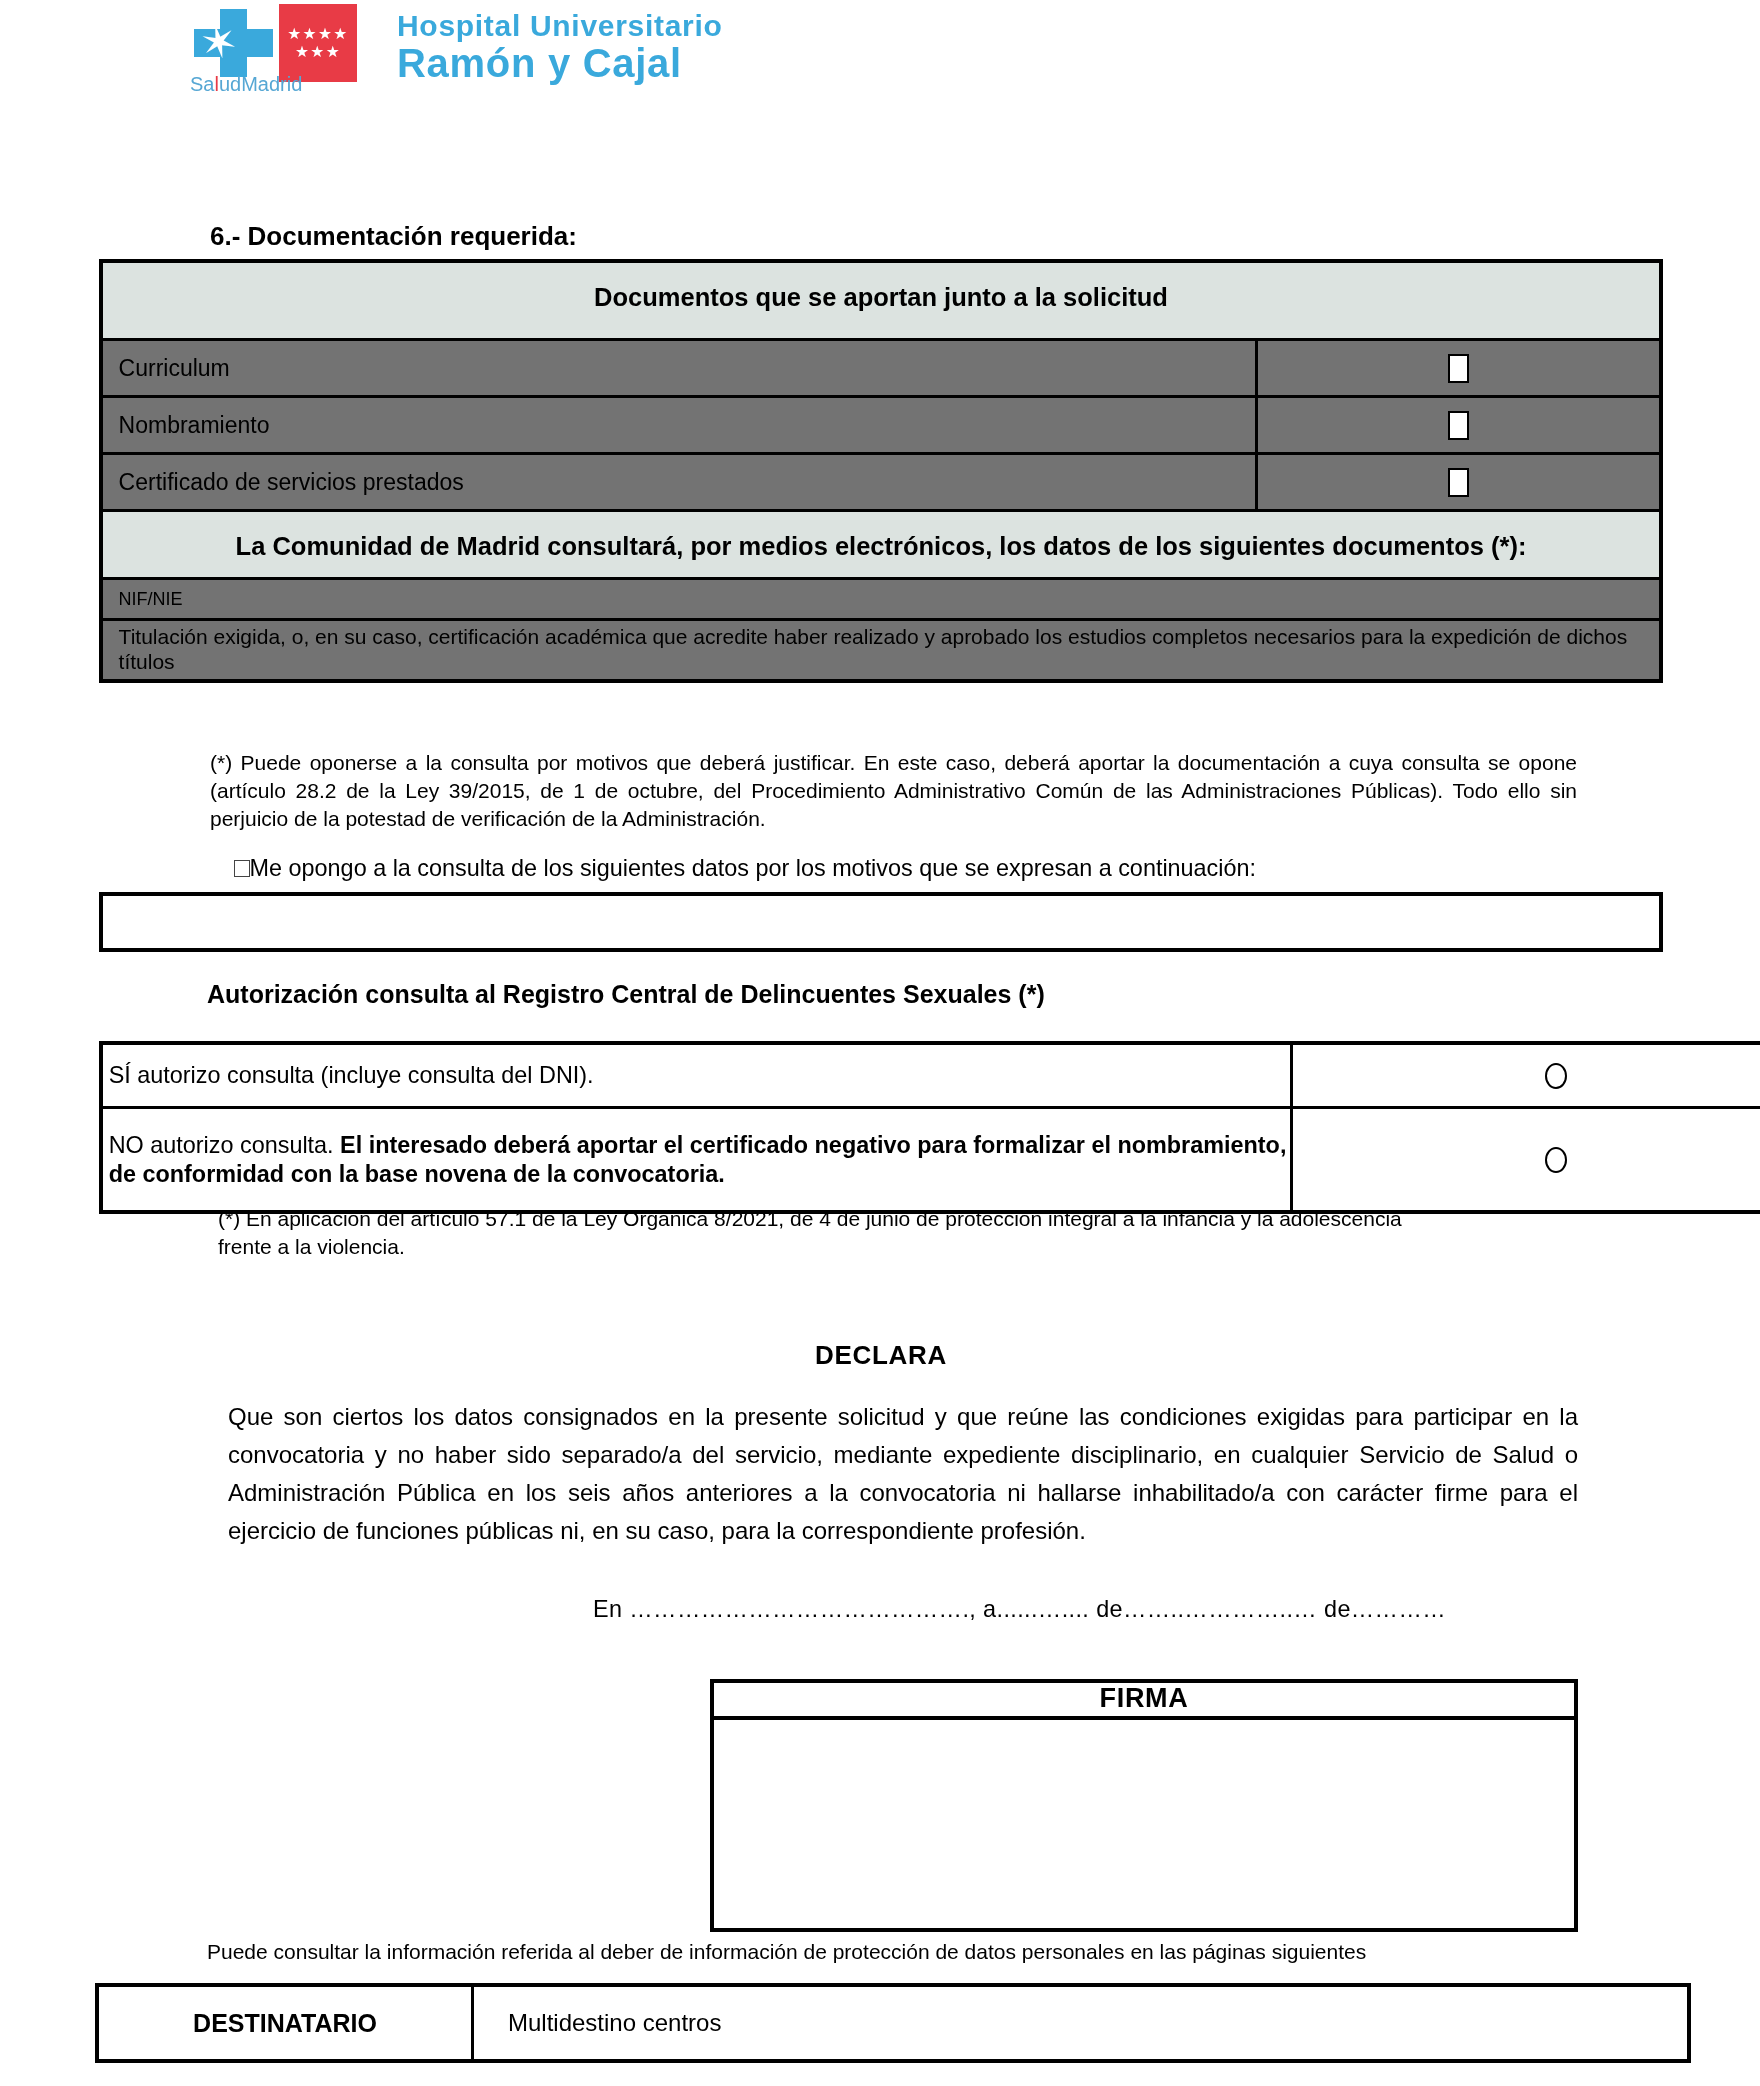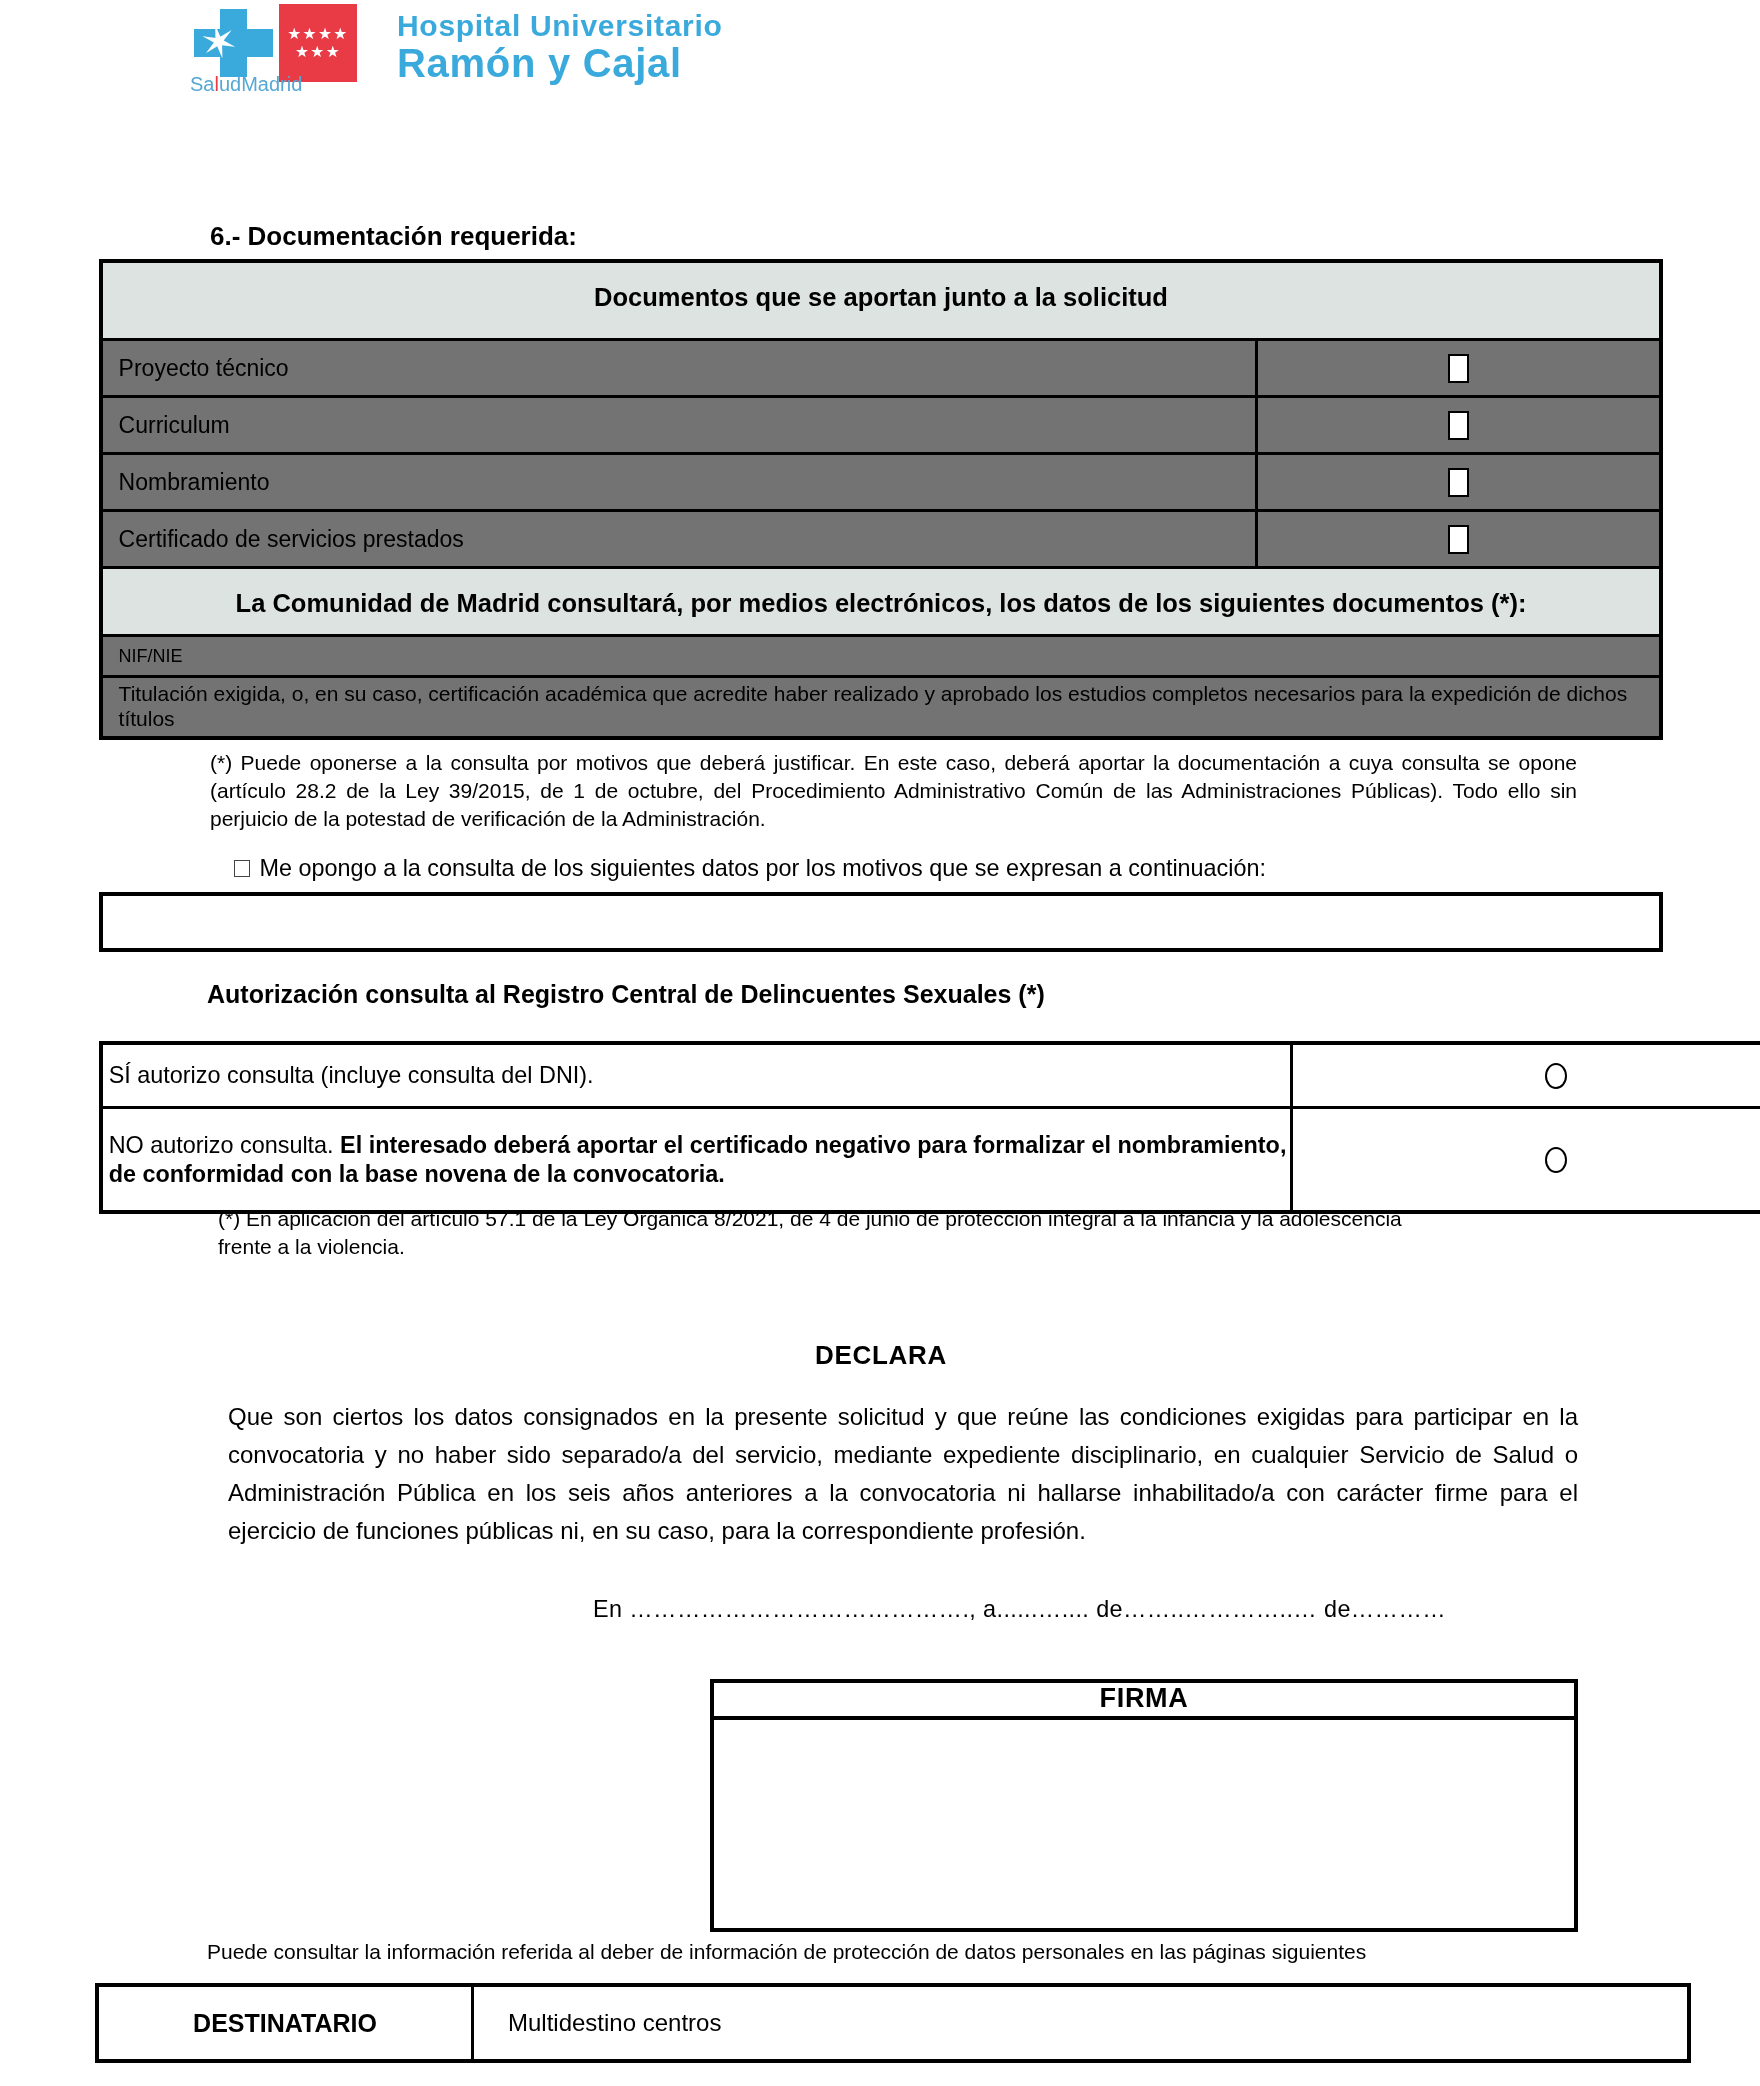--- a/index.html
+++ b/index.html
@@ -40,21 +40,21 @@
   .t-header.h2{height:68px;padding-top:20px;}
   .t-row{display:flex;border-bottom:3.5px solid #000;height:57px;}
   .t-row .lbl{flex:1;display:flex;align-items:center;padding-left:15.6px;font-size:23px;border-right:3.5px solid #000;}
   .t-row .chk{width:401px;display:flex;align-items:center;justify-content:center;}
   .checkbox{display:inline-block;width:20.6px;height:29px;border:2.1px solid #000;background:#fff;}
   .t-plain{border-bottom:3.5px solid #000;font-size:18px;display:flex;align-items:center;padding-left:15.6px;height:41px;}
   .t-plain.last{border-bottom:none;height:auto;padding:2.8px 15.6px 5.7px 15.6px;font-size:21px;line-height:25px;display:block;}
 
   
   .fn1{position:absolute;left:210px;top:749px;width:1367px;font-size:21px;line-height:28px;text-align:justify;}
-  .oppose{position:absolute;left:234px;top:855px;font-size:23.4px;display:flex;align-items:center;gap:10px;}
+  .oppose{position:absolute;left:234px;top:855px;font-size:23.4px;display:flex;align-items:center;}
   .oppose-cb{display:inline-block;width:15.6px;height:17px;border:1.4px solid #444;background:#fff;}
   .oppose-box{position:absolute;left:99px;top:892px;width:1564px;height:60px;border:4.3px solid #000;background:#fff;}
 
   
   .auth-title{position:absolute;left:207px;top:980px;font-size:25px;font-weight:bold;}
   .table2{position:absolute;left:99px;top:1041px;width:1723px;border:4.3px solid #000;background:#fff;}
   .a-row{display:flex;}
   .a-row.r1{height:64px;border-bottom:3.5px solid #000;}
   .a-row.r2{height:101px;}
   .a-row .lbl{width:1190px;display:flex;flex-direction:column;justify-content:center;
@@ -100,26 +100,20 @@
       <div class="l1">Hospital Universitario</div>
       <div class="l2">Ramón y Cajal</div>
     </div>
   </div>
 
   <div class="sec-title">6.-  Documentación requerida:</div>
 
   <div class="table1">
     <div class="t-header h1">Documentos que se aportan junto a la solicitud</div>
 
-    <div class="t-row">
-      <div class="lbl">Proyecto técnico</div>
-      <div class="chk">
-          <span class="checkbox"></span>
-        </div>
-    </div>
     <div class="t-row">
       <div class="lbl">Curriculum</div>
       <div class="chk">
           <span class="checkbox"></span>
         </div>
     </div>
     <div class="t-row">
       <div class="lbl">Nombramiento</div>
       <div class="chk">
           <span class="checkbox"></span>

